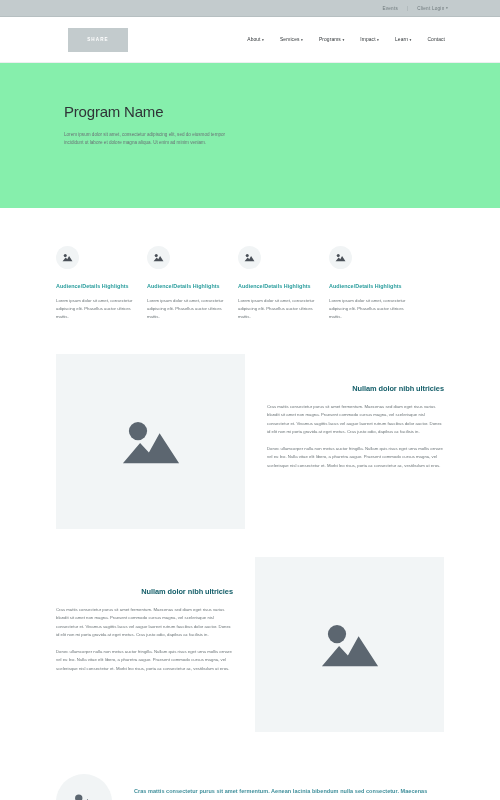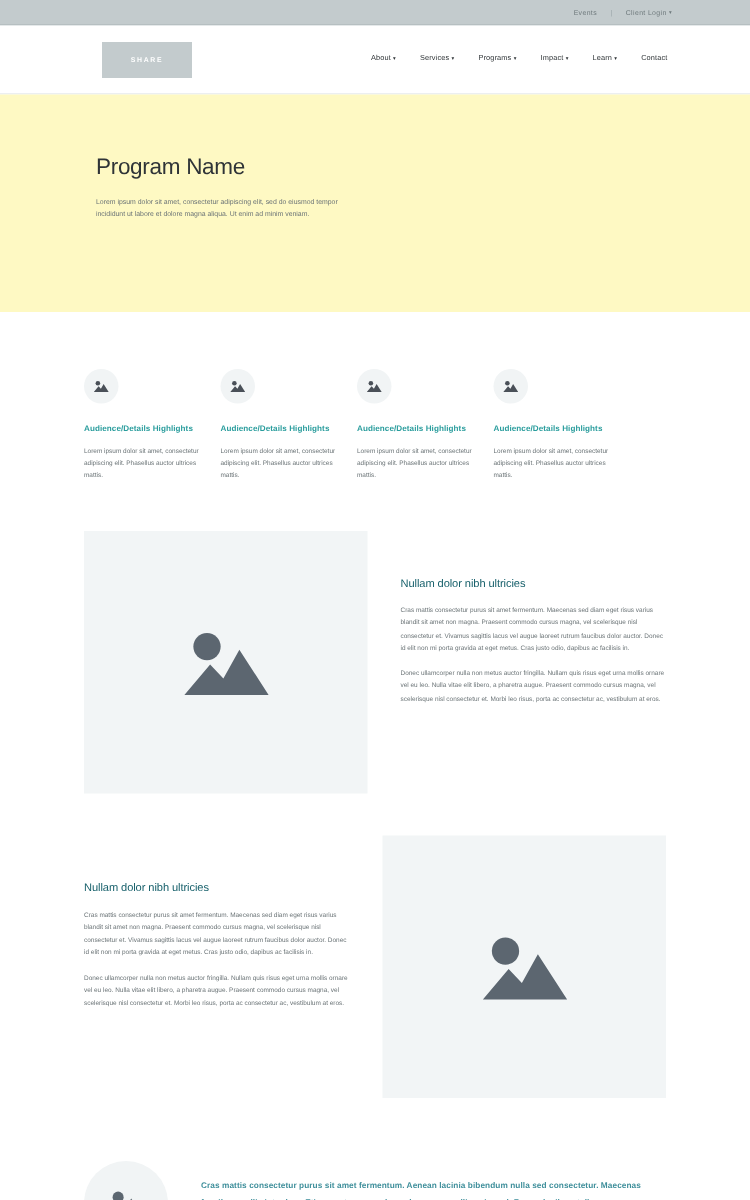--- a/index.html
+++ b/index.html
@@ -40,21 +40,21 @@
   }
   .logo-text{ font-size:4.6px; letter-spacing:1.1px; color:#ffffff; font-weight:700; }
   .nav{ margin-left:auto; display:flex; align-items:center; gap:16px; }
   .nav-item{
     font-size:4.9px; color:#2f3437; text-decoration:none;
     white-space:nowrap; letter-spacing:.1px;
   }
 
   
   .hero{
-    background:#fef9c3; height:145px;
+    background:#86efac; height:145px;
     padding:40px 0 0 64px;
   }
   .hero-title{
     font-size:15px; font-weight:400; color:#2f3437;
     letter-spacing:-.2px; margin-bottom:11px;
   }
   .hero-body{
     font-size:4.6px; line-height:1.85; color:#6a7376;
     width:180px;
   }
@@ -84,22 +84,22 @@
   .split.reverse{ margin-top:28px; }
   .media{
     width:189px; height:175px; background:#f2f5f6;
     display:flex; align-items:center; justify-content:center;
     flex:0 0 189px;
   }
   .copy{ flex:1; padding-top:30px; }
   .copy.left{ padding-left:22px; }
   .copy.right{ padding-right:22px; }
   .copy-title{
-    font-size:7.4px; font-weight:400; color:#17606b;
-    margin-bottom:10px; letter-spacing:-.05px;
+    font-size:7.4px; font-weight:700; color:#17606b;
+    margin-bottom:10px; letter-spacing:-.05px;text-align:right;
   }
   .copy-body{
     font-size:4.3px; line-height:1.92; color:#6a7376;
     margin-bottom:9px;
   }
   .copy-body:last-child{ margin-bottom:0; }
 
   
   .callout{
     display:flex; align-items:center;

